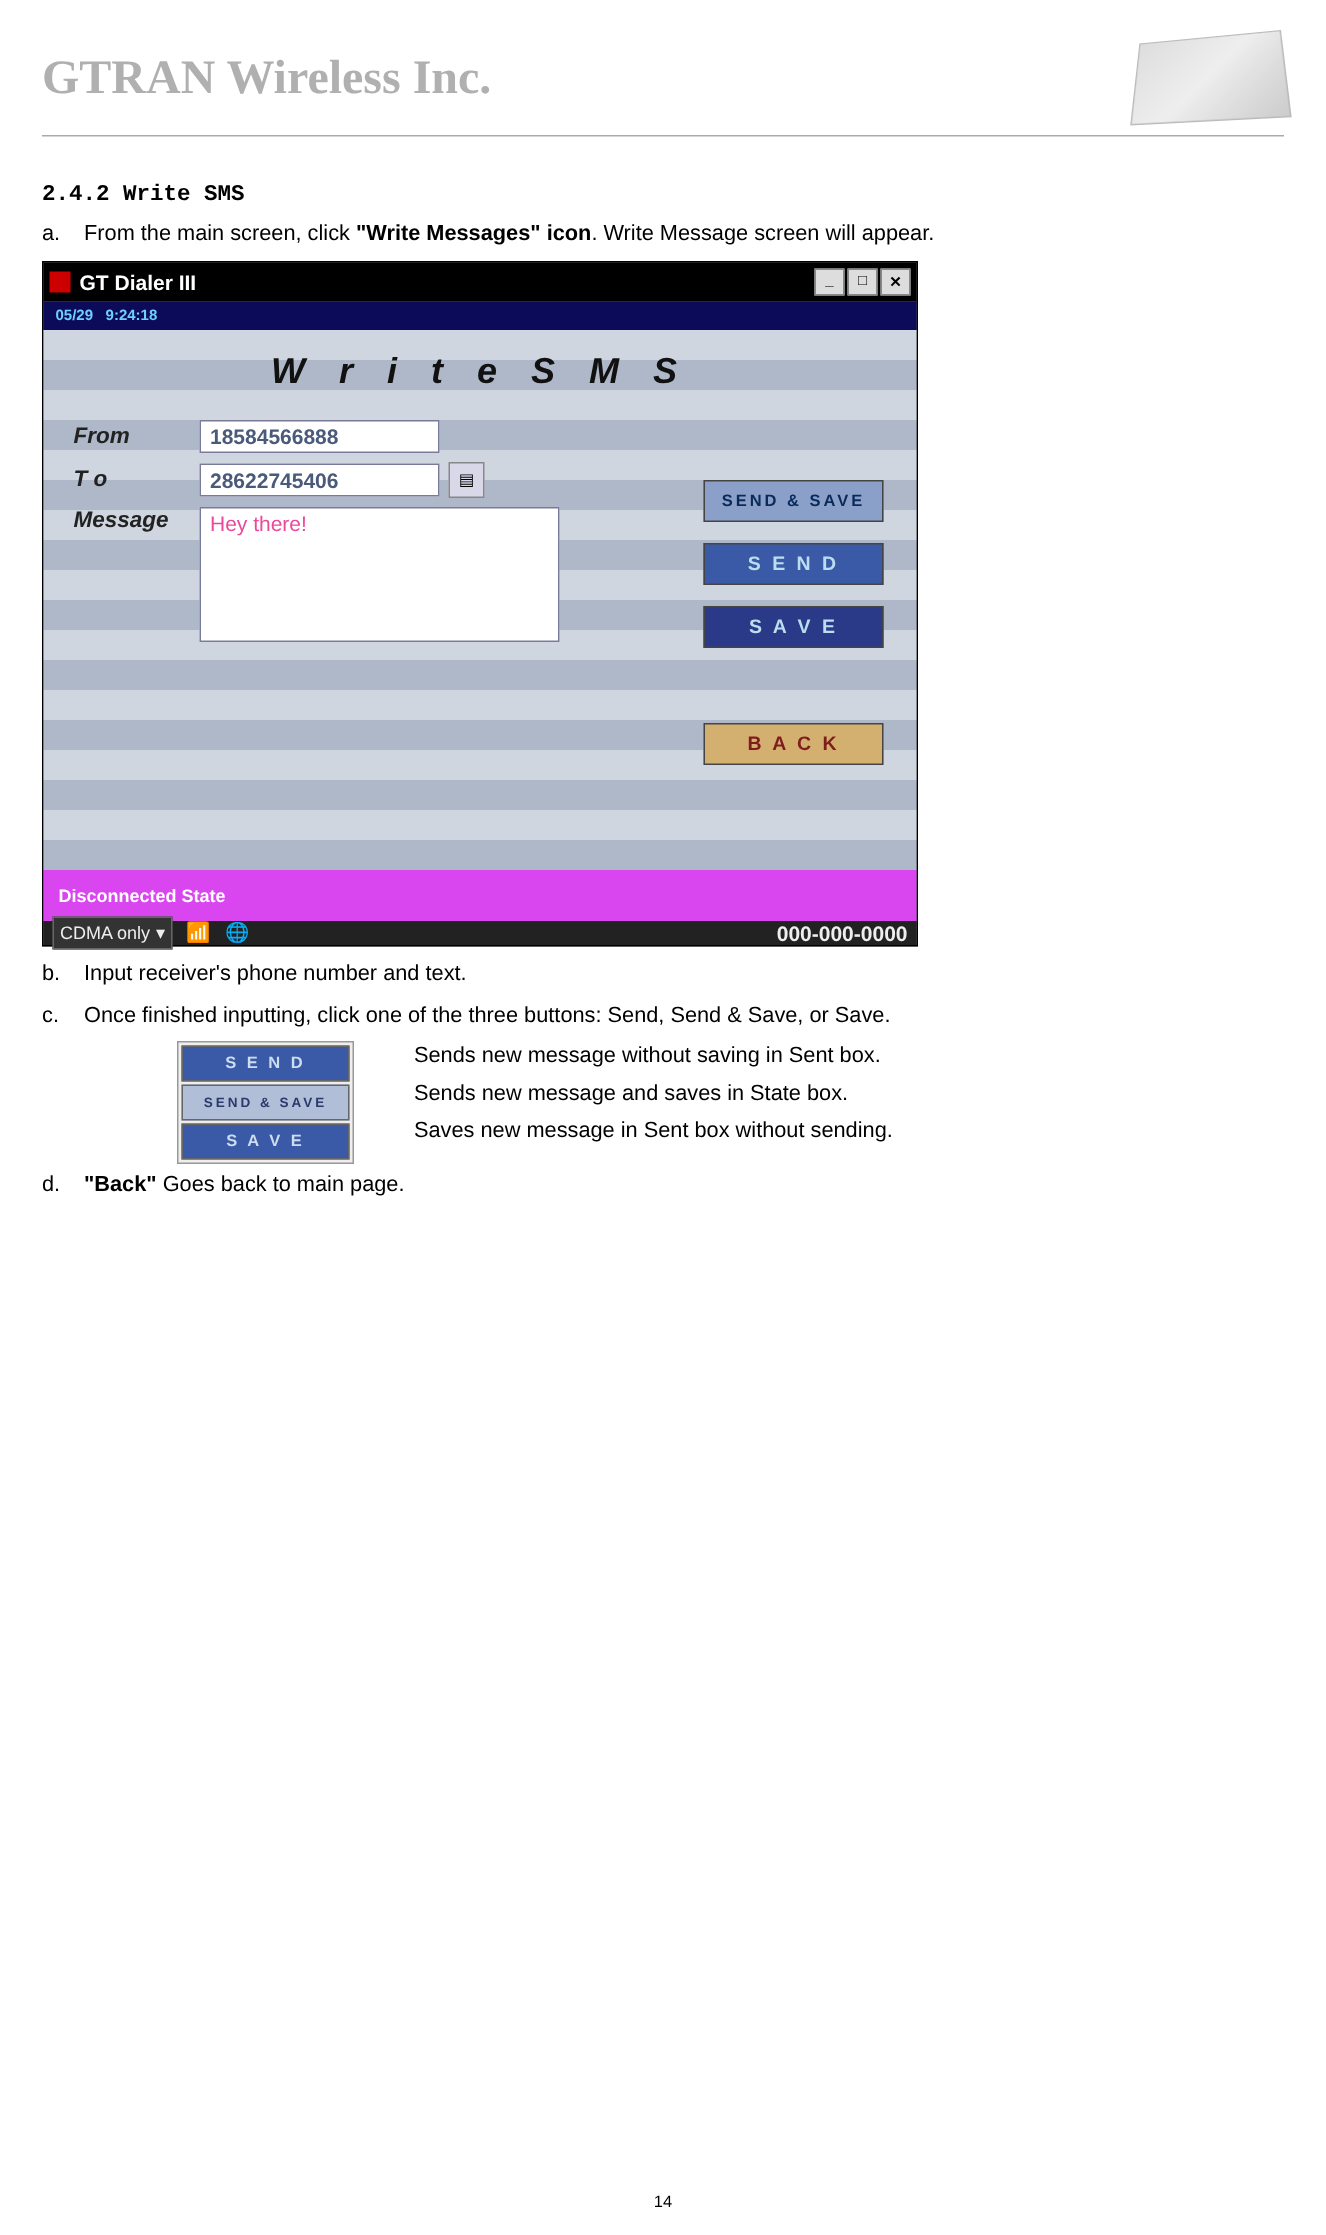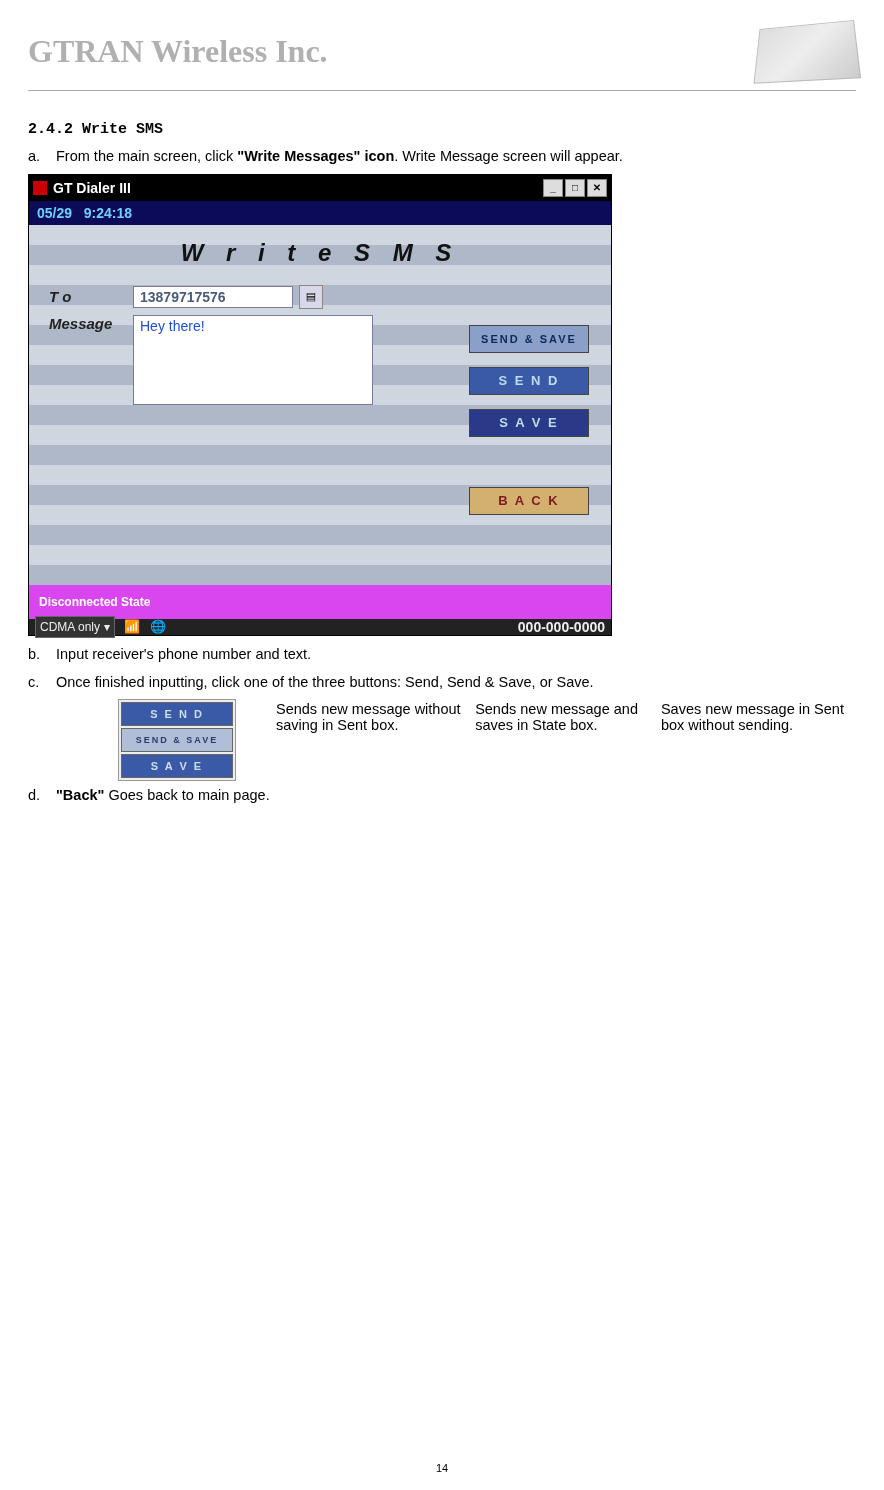--- a/index.html
+++ b/index.html
@@ -84,21 +84,21 @@
   .titlebar .spacer { flex:1; }
   .titlebar .win-btn {
     width: 18px; height: 16px; background:#ddd; margin-left:2px;
     border:1px solid #888; display:flex; align-items:center; justify-content:center;
     font-size:10px; color:#000;
   }
   .datebar {
     background:#0b0b5a;
     color:#6ed0ff;
     font-weight:bold;
-    font-size:14px;
+    font-size:10px;
     padding:4px 8px;
   }
   .content-area {
     background: repeating-linear-gradient(
       to bottom,
       #cfd6e0 0px, #cfd6e0 20px,
       #aeb8c8 20px, #aeb8c8 40px
     );
     padding: 8px 6px 20px 6px;
     position: relative;
@@ -134,21 +134,21 @@
     font-size:14px;
     font-weight:bold;
     color:#4a5a7a;
     padding: 2px 6px;
     box-sizing:border-box;
   }
   .from-box { width: 160px; }
   .to-box   { width: 160px; }
   .msg-box  {
     width: 240px; height: 90px;
-    font-weight:normal; color:#1d4ed8;
+    font-weight:normal; color:#ec4899;
     vertical-align:top;
   }
   .contact-btn {
     width:22px; height:22px; margin-left:6px;
     background:#d8d8e8; border:1px solid #888;
     display:flex; align-items:center; justify-content:center;
     font-size:11px;
   }
   .side-buttons {
     position:absolute;
@@ -225,21 +225,21 @@
   .mini.sendsave2 { background:#b0bed8; color:#2a3a6a; font-size:9px;}
   .mini.save2 { background:#3a5aa8; color:#cde; }
 
   .desc-row {
     display:flex;
     align-items:flex-start;
     margin-top:2px;
   }
   .desc-col {
     display:flex;
-    flex-direction:row;
+    flex-direction:column;
     gap:9px;
     margin-left: 40px;
     font-size:14.5px;
     padding-top:2px;
   }
 
   .page-num {
     position:absolute;
     bottom: 16px;
     left:0; right:0;
@@ -277,24 +277,28 @@
       <span class="win-btn">_</span>
       <span class="win-btn">□</span>
       <span class="win-btn">✕</span>
     </div>
     <div class="datebar">
       <span>05/29</span>&nbsp;&nbsp;&nbsp;<span>9:24:18</span>
     </div>
     <div class="content-area">
       <div class="screen-title">W r i t e S M S</div>
 
+      <div class="form-row">
+        <div class="form-label">From</div>
+        <div class="input-box from-box">18584566888</div>
+      </div>
 
       <div class="form-row">
         <div class="form-label">T o</div>
-        <div class="input-box to-box">13879717576</div>
+        <div class="input-box to-box">28622745406</div>
         <div class="contact-btn">
           <span>▤</span>
         </div>
       </div>
 
       <div class="form-row" style="align-items:flex-start;">
         <div class="form-label">Message</div>
         <div class="input-box msg-box">Hey there!</div>
       </div>
 

